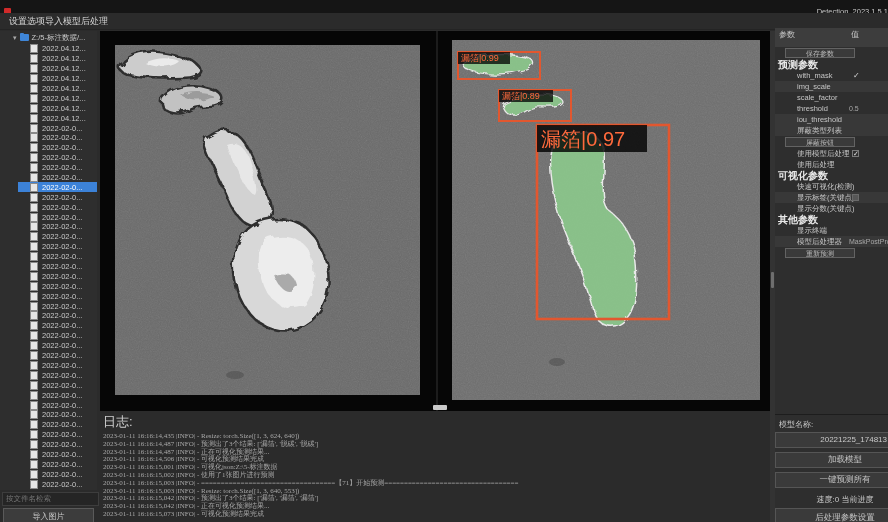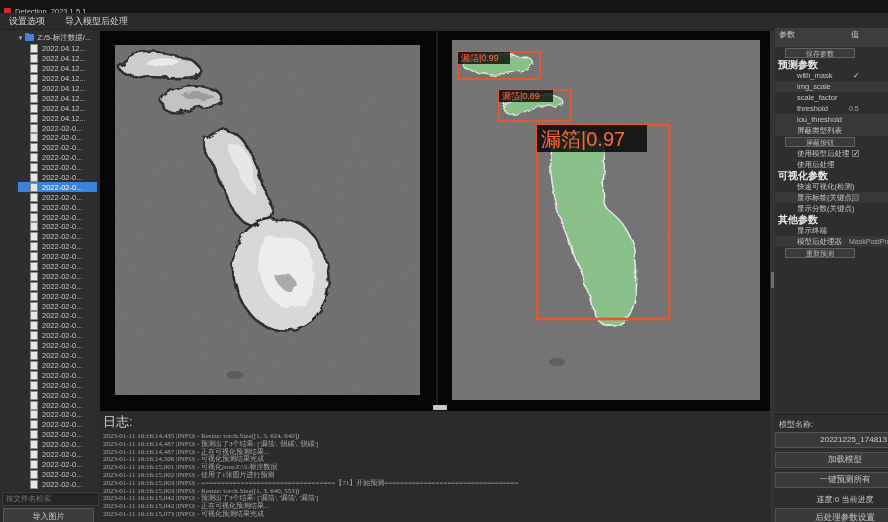--- a/index.html
+++ b/index.html
@@ -1,30 +1,30 @@
 <!DOCTYPE html>
 <html><head>
 <meta charset="utf-8">
 <style>
   html,body{margin:0;padding:0;background:#111;}
   .window{position:relative;width:888px;height:522px;overflow:hidden;background:#2b2b2b;
     font-family:"Liberation Sans",sans-serif;-webkit-font-smoothing:antialiased;}
   
   .titlebar{position:absolute;left:0;top:0;width:888px;height:22px;background:#151515;
     display:flex;align-items:center;gap:4px;padding-left:4px;box-sizing:border-box;
-    color:#c8c8c8;font-size:7.5px;}
+    color:#c8c8c8;font-size:7.5px;justify-content:space-between;}
   .appicon{width:7px;height:7px;background:#d02a2a;border-radius:1px;flex:0 0 auto;}
   .menubar{position:absolute;left:0;top:13px;width:888px;height:17px;background:#2b2b2b;
-    display:flex;align-items:center;gap:20px;padding-left:9px;box-sizing:border-box;
+    display:flex;align-items:center;padding-left:9px;box-sizing:border-box;
     color:#d4d4d4;font-size:9px;border-bottom:1px solid #242424;}
   .menuitem{cursor:default;}
   
   .tree{position:absolute;left:0;top:31px;width:97px;height:459px;overflow:hidden;
     color:#c9c9c9;font-size:7.5px;background:#2e2e2e;}
-  .troot{height:13px;display:flex;align-items:center;gap:3px;padding-left:13px;white-space:nowrap;justify-content:center;}
+  .troot{height:13px;display:flex;align-items:center;gap:3px;padding-left:13px;white-space:nowrap;}
   .caret{color:#aaa;font-size:7px;}
   .foldericon{width:9px;height:7px;background:#3f86d8;border-radius:1px;position:relative;flex:0 0 auto;}
   .foldericon::before{content:"";position:absolute;left:0;top:-1.5px;width:4px;height:2px;background:#3f86d8;border-radius:1px 1px 0 0;}
   .titem{height:9.9px;display:flex;align-items:center;padding-left:30px;white-space:nowrap;}
   .titem.sel{background:linear-gradient(to right,transparent 18px,#3c82d8 18px);color:#fff;}
   .ficon{width:6px;height:7px;background:#e6e6e6;border:0.5px solid #8a8a8a;margin-right:4px;flex:0 0 auto;}
   .search{position:absolute;left:2px;top:492px;width:92px;height:12px;background:#252525;
     border:1px solid #3d3d3d;color:#8a8a8a;font-size:7.5px;padding:0 0 0 3px;
     font-family:Liberation Mono, monospace;}
   .importbtn{position:absolute;left:3px;top:508px;width:91px;height:16px;background:#3c3c3c;

